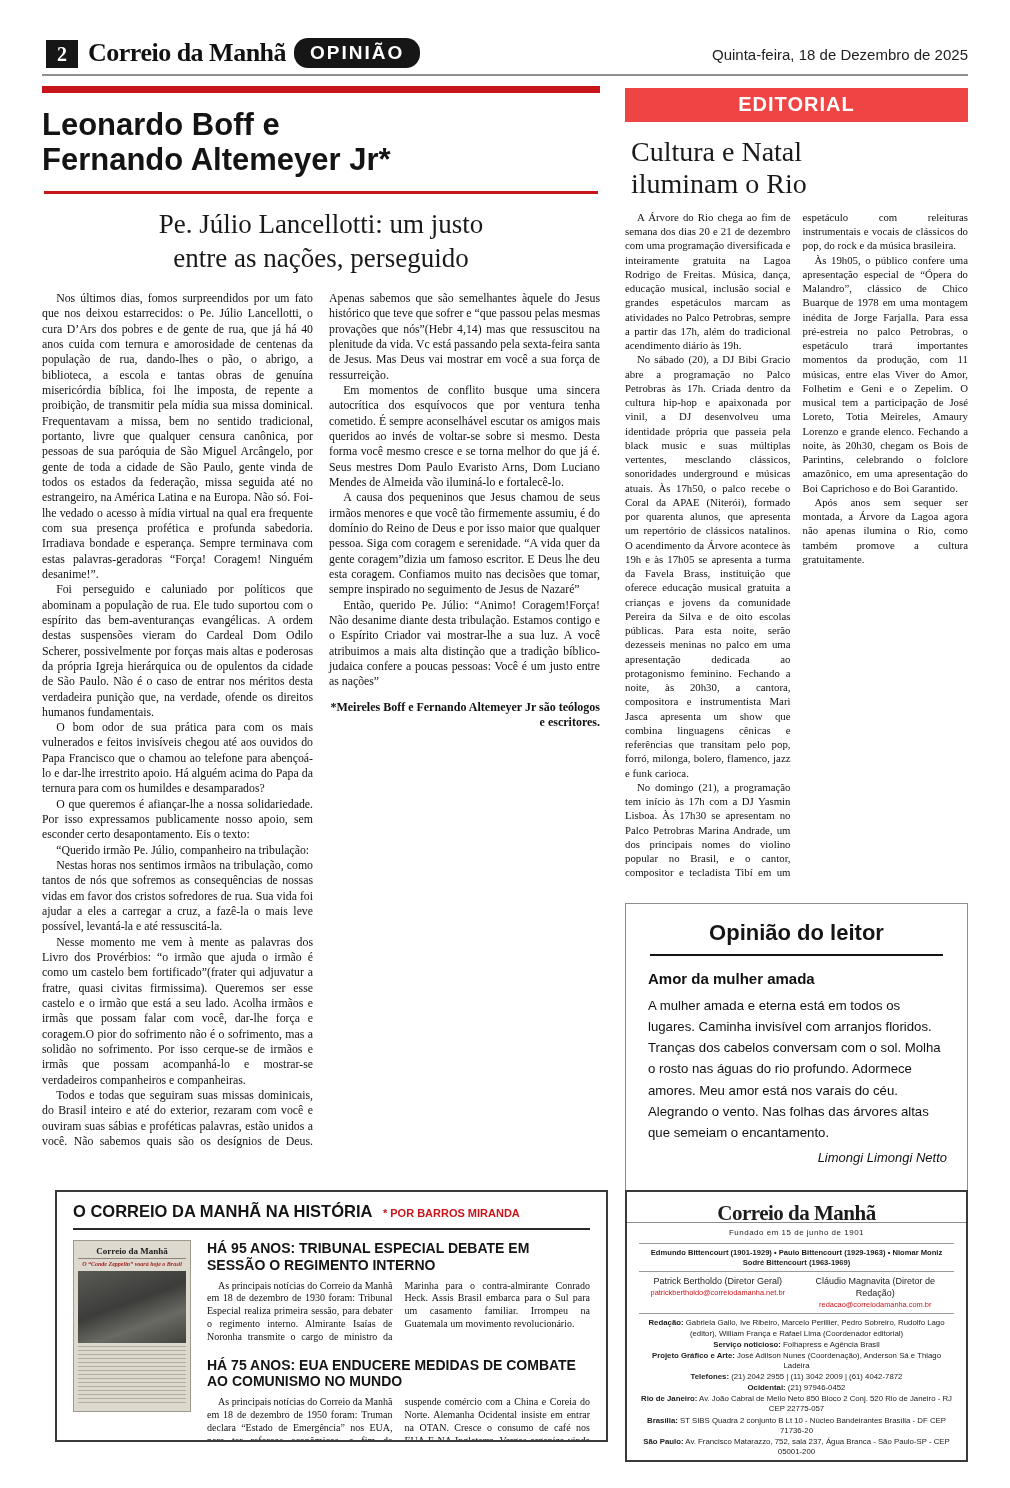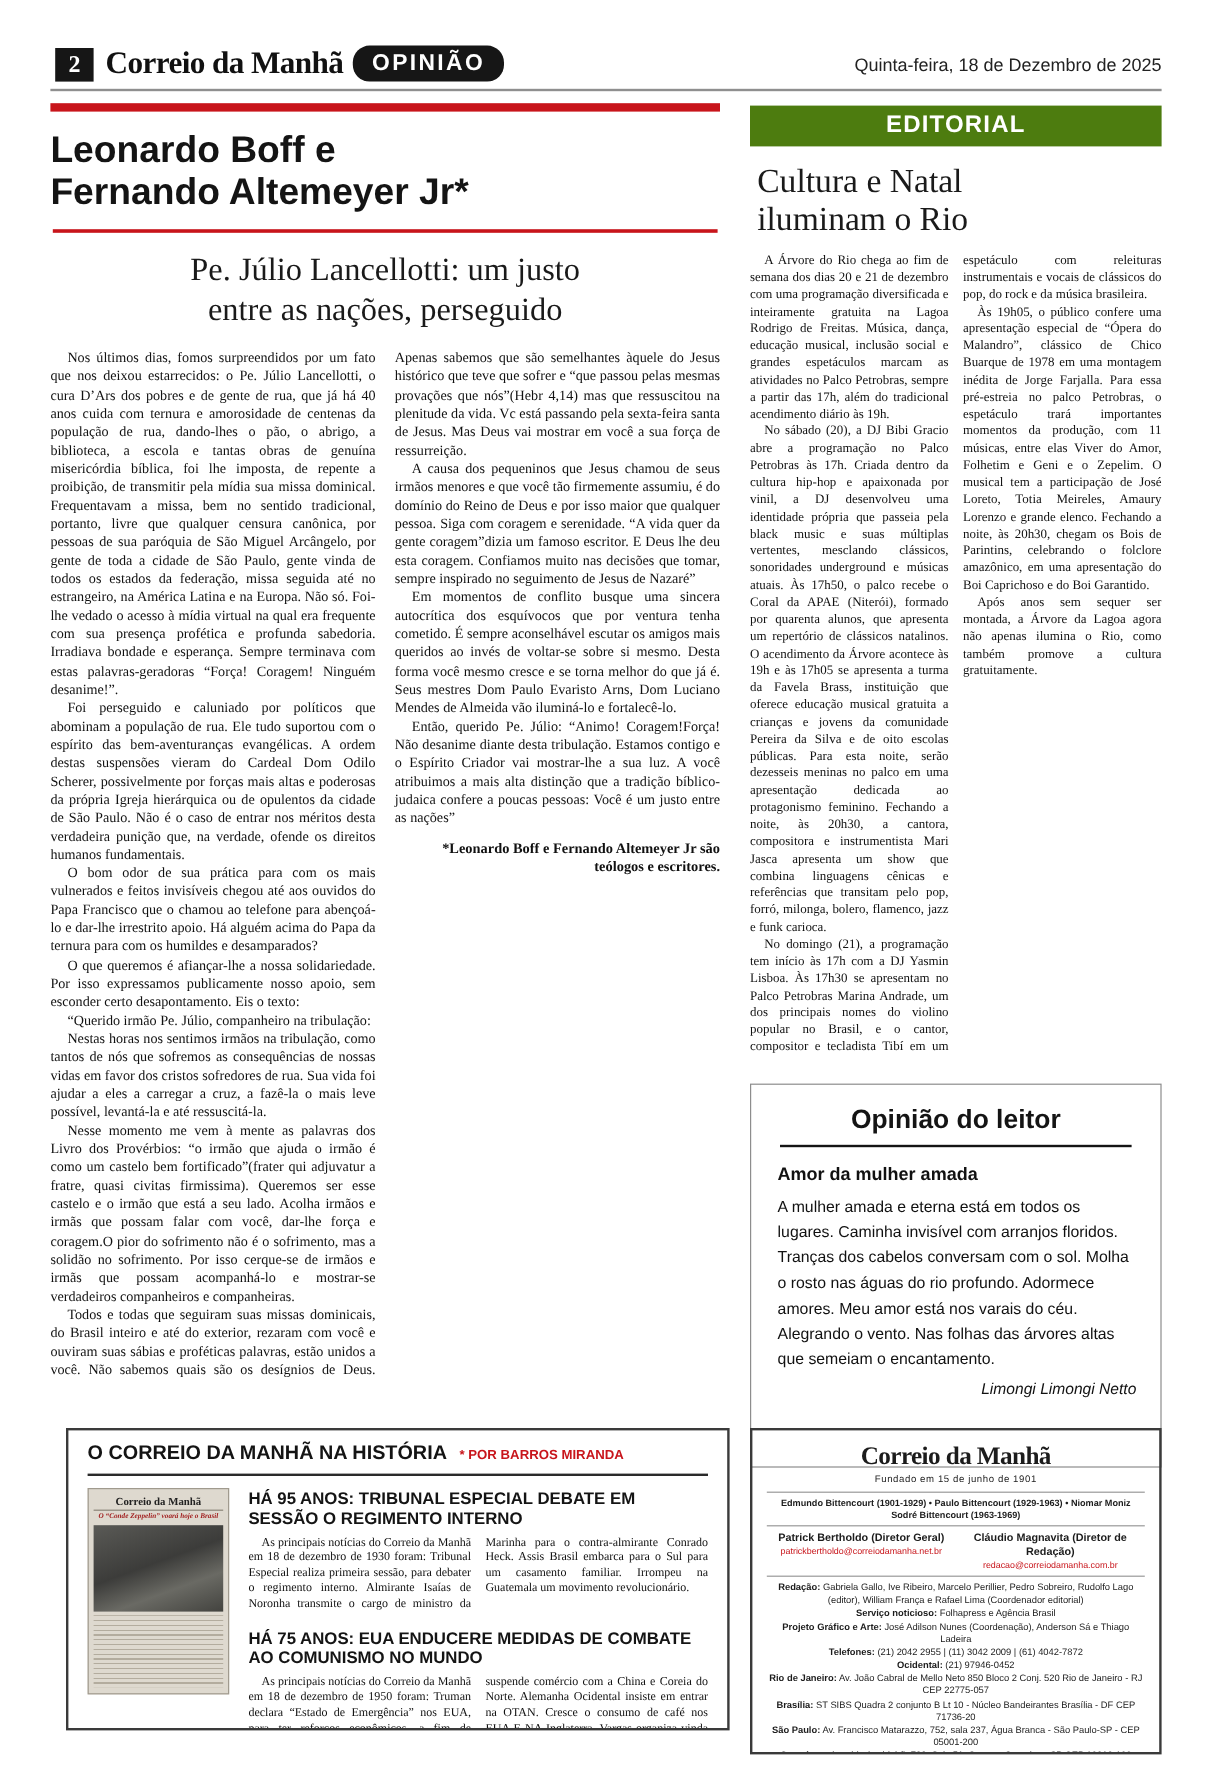--- a/index.html
+++ b/index.html
@@ -24,21 +24,21 @@
                    font-weight: 800; font-size: 31px; line-height: 1.13; color: #141414; }
   .red-divider { height: 3px; background: #c8151b; margin: 14px 2px; }
   .article-headline { text-align: center; font-family: "Liberation Serif", serif; font-size: 27px; line-height: 1.24; color: #1a1a1a; }
   .article-body { margin-top: 16px; column-count: 2; column-gap: 16px; column-fill: auto; height: 862px;
                   font-size: 11.8px; line-height: 1.3; text-align: justify; overflow: hidden; }
   .article-body p { margin: 0; text-indent: 1.2em; }
   .article-credit { margin-top: 10px; text-align: right; font-weight: bold; font-size: 12px; text-indent: 0; }
 
   
   .editorial { position: absolute; left: 625px; top: 88px; width: 343px; }
-  .editorial-banner { background: #4d7c0f; color: #fff; text-align: center; font: 800 20px "Liberation Sans", sans-serif;
+  .editorial-banner { background: #ef4444; color: #fff; text-align: center; font: 800 20px "Liberation Sans", sans-serif;
                       letter-spacing: 1px; padding: 5px 12px 6px; }
   .editorial-title { margin: 14px 0 10px 6px; font-family: "Liberation Serif", serif; font-size: 28px; line-height: 1.14; color: #1a1a1a; }
   .editorial-body { column-count: 2; column-gap: 12px; column-fill: auto; height: 678px;
                     font-size: 10.8px; line-height: 1.32; text-align: justify; overflow: hidden; }
   .editorial-body p { margin: 0; text-indent: 1.1em; }
 
   
   .leitor-box { position: absolute; left: 625px; top: 903px; width: 343px; height: 320px; border: 1px solid #8d8d8d;
                 padding: 16px 20px 10px; overflow: hidden; font-family: "Liberation Sans", sans-serif; }
   .leitor-title { text-align: center; font-weight: 800; font-size: 22px; color: #141414; }
@@ -72,21 +72,21 @@
   
   .masthead-box { position: absolute; left: 625px; top: 1190px; width: 343px; height: 272px; border: 2px solid #3a3a3a;
                   padding: 8px 12px; overflow: hidden; text-align: center; font-family: "Liberation Sans", sans-serif;
                   font-size: 7.8px; line-height: 1.3; color: #1c1c1c; }
   .masthead-logo { font-family: "Liberation Serif", serif; font-weight: 900; font-size: 21px; letter-spacing: -0.5px; }
   .masthead-founded { font-size: 8px; letter-spacing: 0.5px; margin-top: 1px; }
   .m-rule { height: 1px; background: #9a9a9a; margin: 4px 0; }
   .masthead-founders { font-weight: 700; font-size: 7.6px; }
   .directors { display: flex; margin: 3px 0; }
   .director { flex: 1; }
-  .director-name { font-weight: 700; font-size: 9px; }
+  .director-name { font-weight: 400; font-size: 9px; }
   .director-email { color: #c8151b; font-size: 7.4px; }
   .masthead-lines p { margin: 0 0 1px; }
 </style>
 </head>
 <body>
 
 <div class="header">
   <div class="page-num">2</div>
   <div class="logo">Correio da Manhã</div>
   <div class="section-box">OPINIÃO</div>
@@ -108,25 +108,25 @@
   <div class="article-body">
     <div>
         <p>Nos últimos dias, fomos surpreendidos por um fato que nos deixou estarrecidos: o Pe. Júlio Lancellotti, o cura D’Ars dos pobres e de gente de rua, que já há 40 anos cuida com ternura e amorosidade de centenas da população de rua, dando-lhes o pão, o abrigo, a biblioteca, a escola e tantas obras de genuína misericórdia bíblica, foi lhe imposta, de repente a proibição, de transmitir pela mídia sua missa dominical. Frequentavam a missa, bem no sentido tradicional, portanto, livre que qualquer censura canônica, por pessoas de sua paróquia de São Miguel Arcângelo, por gente de toda a cidade de São Paulo, gente vinda de todos os estados da federação, missa seguida até no estrangeiro, na América Latina e na Europa. Não só. Foi-lhe vedado o acesso à mídia virtual na qual era frequente com sua presença profética e profunda sabedoria. Irradiava bondade e esperança. Sempre terminava com estas palavras-geradoras “Força! Coragem! Ninguém desanime!”.</p>
         <p>Foi perseguido e caluniado por políticos que abominam a população de rua. Ele tudo suportou com o espírito das bem-aventuranças evangélicas. A ordem destas suspensões vieram do Cardeal Dom Odilo Scherer, possivelmente por forças mais altas e poderosas da própria Igreja hierárquica ou de opulentos da cidade de São Paulo. Não é o caso de entrar nos méritos desta verdadeira punição que, na verdade, ofende os direitos humanos fundamentais.</p>
         <p>O bom odor de sua prática para com os mais vulnerados e feitos invisíveis chegou até aos ouvidos do Papa Francisco que o chamou ao telefone para abençoá-lo e dar-lhe irrestrito apoio. Há alguém acima do Papa da ternura para com os humildes e desamparados?</p>
         <p>O que queremos é afiançar-lhe a nossa solidariedade. Por isso expressamos publicamente nosso apoio, sem esconder certo desapontamento. Eis o texto:</p>
         <p>“Querido irmão Pe. Júlio, companheiro na tribulação:</p>
         <p>Nestas horas nos sentimos irmãos na tribulação, como tantos de nós que sofremos as consequências de nossas vidas em favor dos cristos sofredores de rua. Sua vida foi ajudar a eles a carregar a cruz, a fazê-la o mais leve possível, levantá-la e até ressuscitá-la.</p>
         <p>Nesse momento me vem à mente as palavras dos Livro dos Provérbios: “o irmão que ajuda o irmão é como um castelo bem fortificado”(frater qui adjuvatur a fratre, quasi civitas firmissima). Queremos ser esse castelo e o irmão que está a seu lado. Acolha irmãos e irmãs que possam falar com você, dar-lhe força e coragem.O pior do sofrimento não é o sofrimento, mas a solidão no sofrimento. Por isso cerque-se de irmãos e irmãs que possam acompanhá-lo e mostrar-se verdadeiros companheiros e companheiras.</p>
         <p>Todos e todas que seguiram suas missas dominicais, do Brasil inteiro e até do exterior, rezaram com você e ouviram suas sábias e proféticas palavras, estão unidos a você. Não sabemos quais são os desígnios de Deus. Apenas sabemos que são semelhantes àquele do Jesus histórico que teve que sofrer e “que passou pelas mesmas provações que nós”(Hebr 4,14) mas que ressuscitou na plenitude da vida. Vc está passando pela sexta-feira santa de Jesus. Mas Deus vai mostrar em você a sua força de ressurreição.</p>
+        <p>Em momentos de conflito busque uma sincera autocrítica dos esquívocos que por ventura tenha cometido. É sempre aconselhável escutar os amigos mais queridos ao invés de voltar-se sobre si mesmo. Desta forma você mesmo cresce e se torna melhor do que já é. Seus mestres Dom Paulo Evaristo Arns, Dom Luciano Mendes de Almeida vão iluminá-lo e fortalecê-lo.</p>
         <p>A causa dos pequeninos que Jesus chamou de seus irmãos menores e que você tão firmemente assumiu, é do domínio do Reino de Deus e por isso maior que qualquer pessoa. Siga com coragem e serenidade. “A vida quer da gente coragem”dizia um famoso escritor. E Deus lhe deu esta coragem. Confiamos muito nas decisões que tomar, sempre inspirado no seguimento de Jesus de Nazaré”</p>
-        <p>Em momentos de conflito busque uma sincera autocrítica dos esquívocos que por ventura tenha cometido. É sempre aconselhável escutar os amigos mais queridos ao invés de voltar-se sobre si mesmo. Desta forma você mesmo cresce e se torna melhor do que já é. Seus mestres Dom Paulo Evaristo Arns, Dom Luciano Mendes de Almeida vão iluminá-lo e fortalecê-lo.</p>
         <p>Então, querido Pe. Júlio: “Animo! Coragem!Força! Não desanime diante desta tribulação. Estamos contigo e o Espírito Criador vai mostrar-lhe a sua luz. A você atribuimos a mais alta distinção que a tradição bíblico-judaica confere a poucas pessoas: Você é um justo entre as nações”</p>
       </div>
-    <div class="article-credit">*Leonardo Boff e Fernando Altemeyer Jr são teólogos e escritores.</div>
+    <div class="article-credit">*Meireles Boff e Fernando Altemeyer Jr são teólogos e escritores.</div>
   </div>
 </div>
 
 <div class="editorial">
   <div class="editorial-banner">EDITORIAL</div>
   <div class="editorial-title">
     <div>Cultura e Natal</div>
     <div>iluminam o Rio</div>
   </div>
   <div class="editorial-body">

